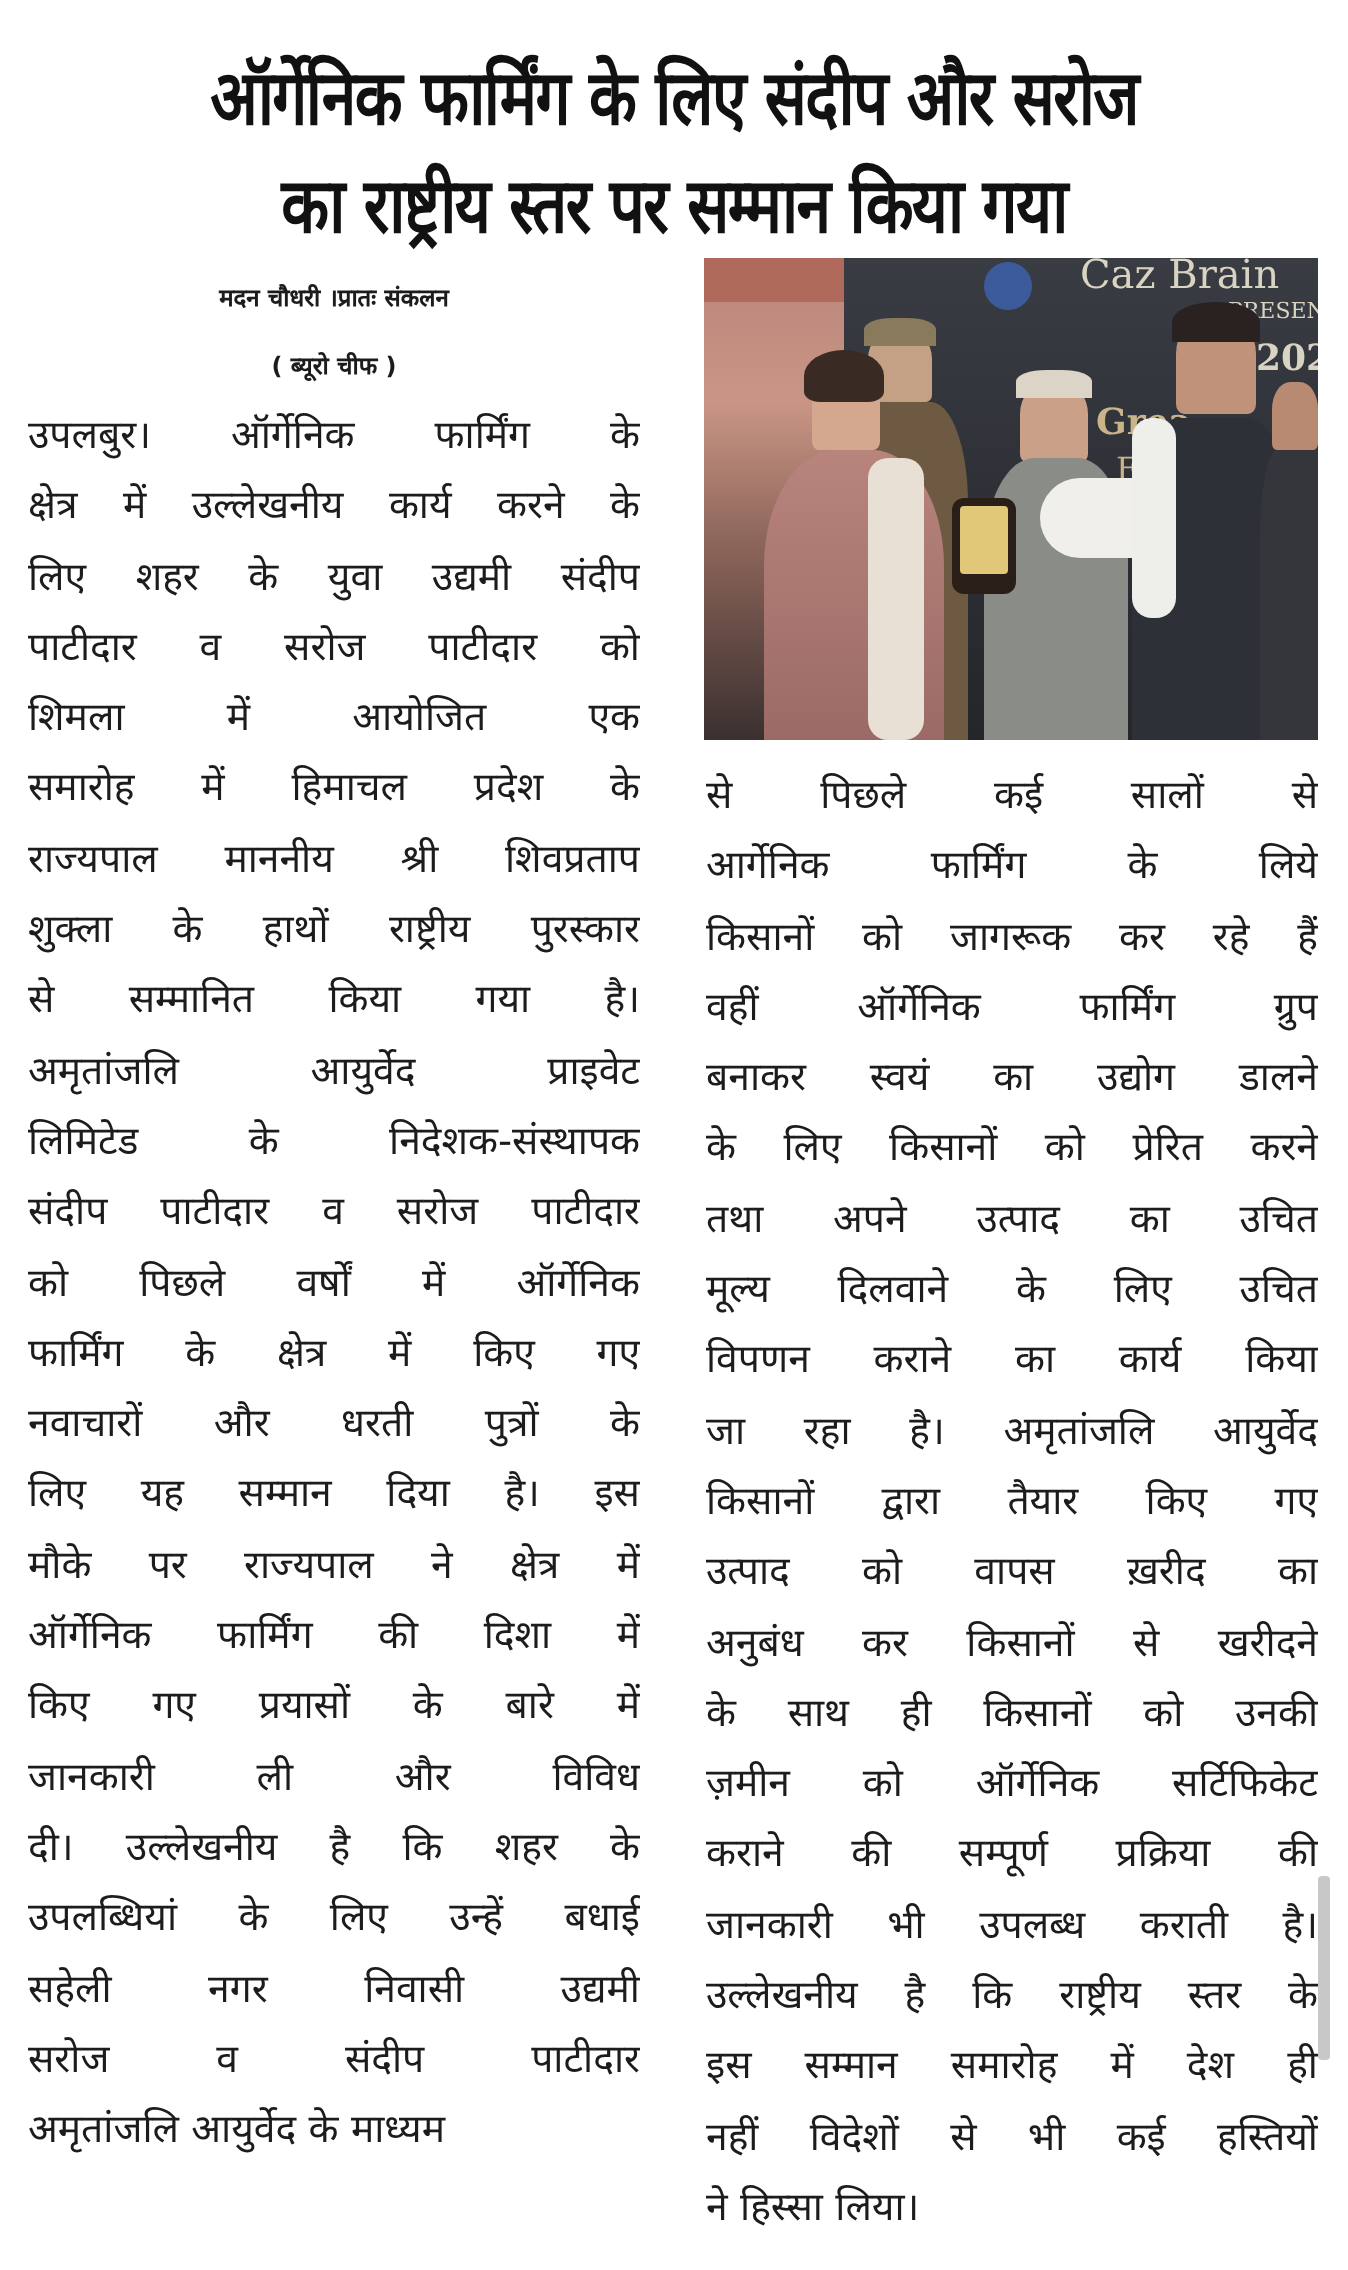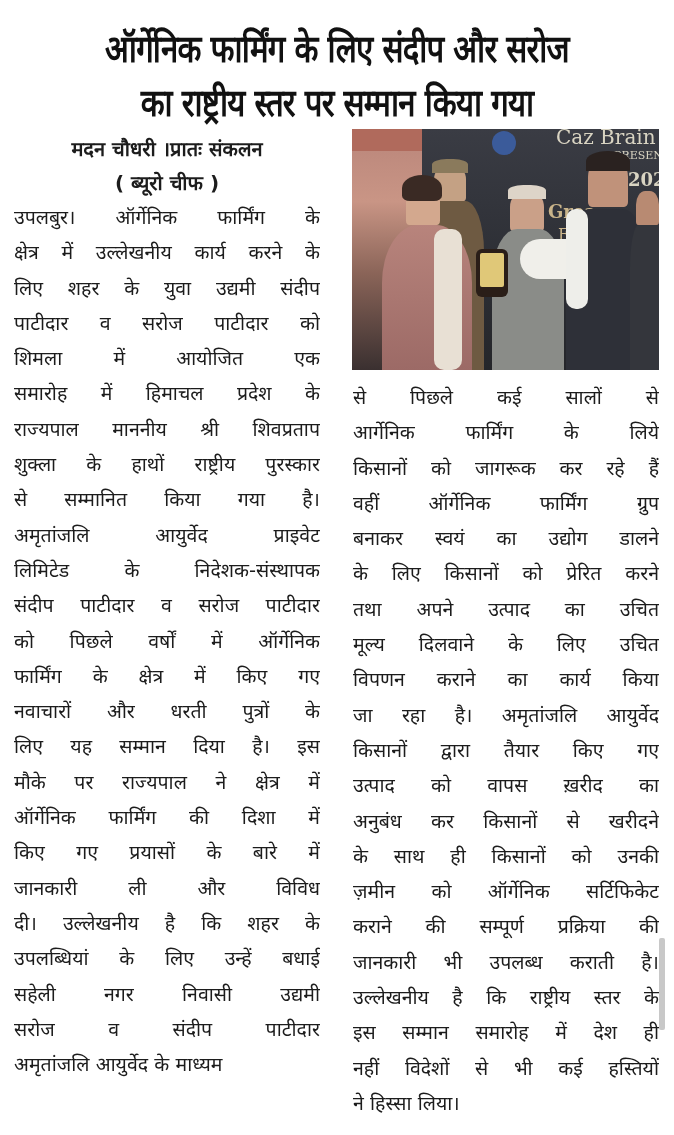--- a/index.html
+++ b/index.html
@@ -2,21 +2,21 @@
 <html><head>
 <meta charset="utf-8">
 <style>
   html, body { margin: 0; padding: 0; background: #ffffff; }
   body { width: 674px; height: 1135px; position: relative; overflow: hidden; color: #1a1a1a; font-family: "DejaVu Sans", sans-serif; }
   .headline { position: absolute; left: 0; top: 6px; width: 674px; text-align: center; font-family: "DejaVu Sans", sans-serif; font-weight: bold; color: #111; margin-top: 16px; }
   .headline .line { display: block; font-size: 38px; line-height: 54px; letter-spacing: -1px; transform: scaleX(0.82); transform-origin: center; white-space: nowrap; }
   .col { position: absolute; font-family: "DejaVu Sans", sans-serif; font-size: 19.5px; color: #1c1c1c; }
   .col-left { left: 14px; top: 132px; width: 306px; }
   .col-right { left: 353px; top: 380px; width: 306px; }
-  .byline { text-align: center; font-weight: bold; font-size: 20px; line-height: 34px; }
+  .byline { text-align: center; font-weight: bold; font-size: 12px; line-height: 34px; }
   .tl { display: block; height: 35.3px; line-height: 35px; text-align: justify; text-align-last: justify; white-space: nowrap; overflow: hidden; }
   .tl.last { text-align-last: left; }
   .photo { position: absolute; left: 352px; top: 129px; width: 307px; height: 241px; overflow: hidden; background: linear-gradient(180deg, #3a3c44 0%, #2c2e34 60%, #25262a 100%); }
   .photo .ph { position: absolute; border-radius: 40% 40% 10% 10%; }
   .photo .banner-text { position: absolute; color: #d9d4c2; font-family: "DejaVu Serif", serif; font-size: 15px; white-space: nowrap; }
   .scroll-thumb { position: absolute; left: 659px; top: 938px; width: 6px; height: 92px; background: #c8c8c8; border-radius: 2px; }
 </style>
 </head>
 <body>
 
@@ -57,21 +57,21 @@
       <span class="tl">सरोज व संदीप पाटीदार</span>
       <span class="tl last">अमृतांजलि आयुर्वेद के माध्यम</span>
     </div>
 </div>
 
 <div class="photo">
 
   <div class="ph" style="left:0;top:0;width:70px;height:241px;background:linear-gradient(180deg,#b9857a 0%,#c99585 30%,#8a6458 60%,#3a3030 100%);border-radius:0;"></div>
   <div class="ph" style="left:0;top:0;width:70px;height:22px;background:#b06a5c;border-radius:0;"></div>
   <div class="ph" style="left:80px;top:0;width:24px;height:24px;background:#3b5b9a;border-radius:50%;top:2px;left:140px;"></div>
-  <span class="banner-text" style="left:204px;top:-4px;font-size:20px;">Caz Brain</span>
+  <span class="banner-text" style="left:188px;top:-4px;font-size:20px;">Caz Brain</span>
   <span class="banner-text" style="left:262px;top:20px;font-size:11px;">PRESEN</span>
   <span class="banner-text" style="left:276px;top:40px;font-size:18px;font-weight:bold;">202</span>
   <span class="banner-text" style="left:196px;top:72px;font-size:18px;font-weight:bold;color:#c9b48a;">Grea</span>
   <span class="banner-text" style="left:206px;top:96px;font-size:16px;color:#c9b48a;">Exc</span>
 
   <div class="ph" style="left:82px;top:36px;width:32px;height:36px;background:#c4a184;"></div>
   <div class="ph" style="left:80px;top:30px;width:36px;height:14px;background:#8a7a5c;border-radius:40% 40% 0 0;"></div>
   <div class="ph" style="left:70px;top:72px;width:62px;height:169px;background:#6e5a42;border-radius:30% 30% 0 0;"></div>
 
   <div class="ph" style="left:54px;top:52px;width:34px;height:44px;background:#d3a88e;"></div>

